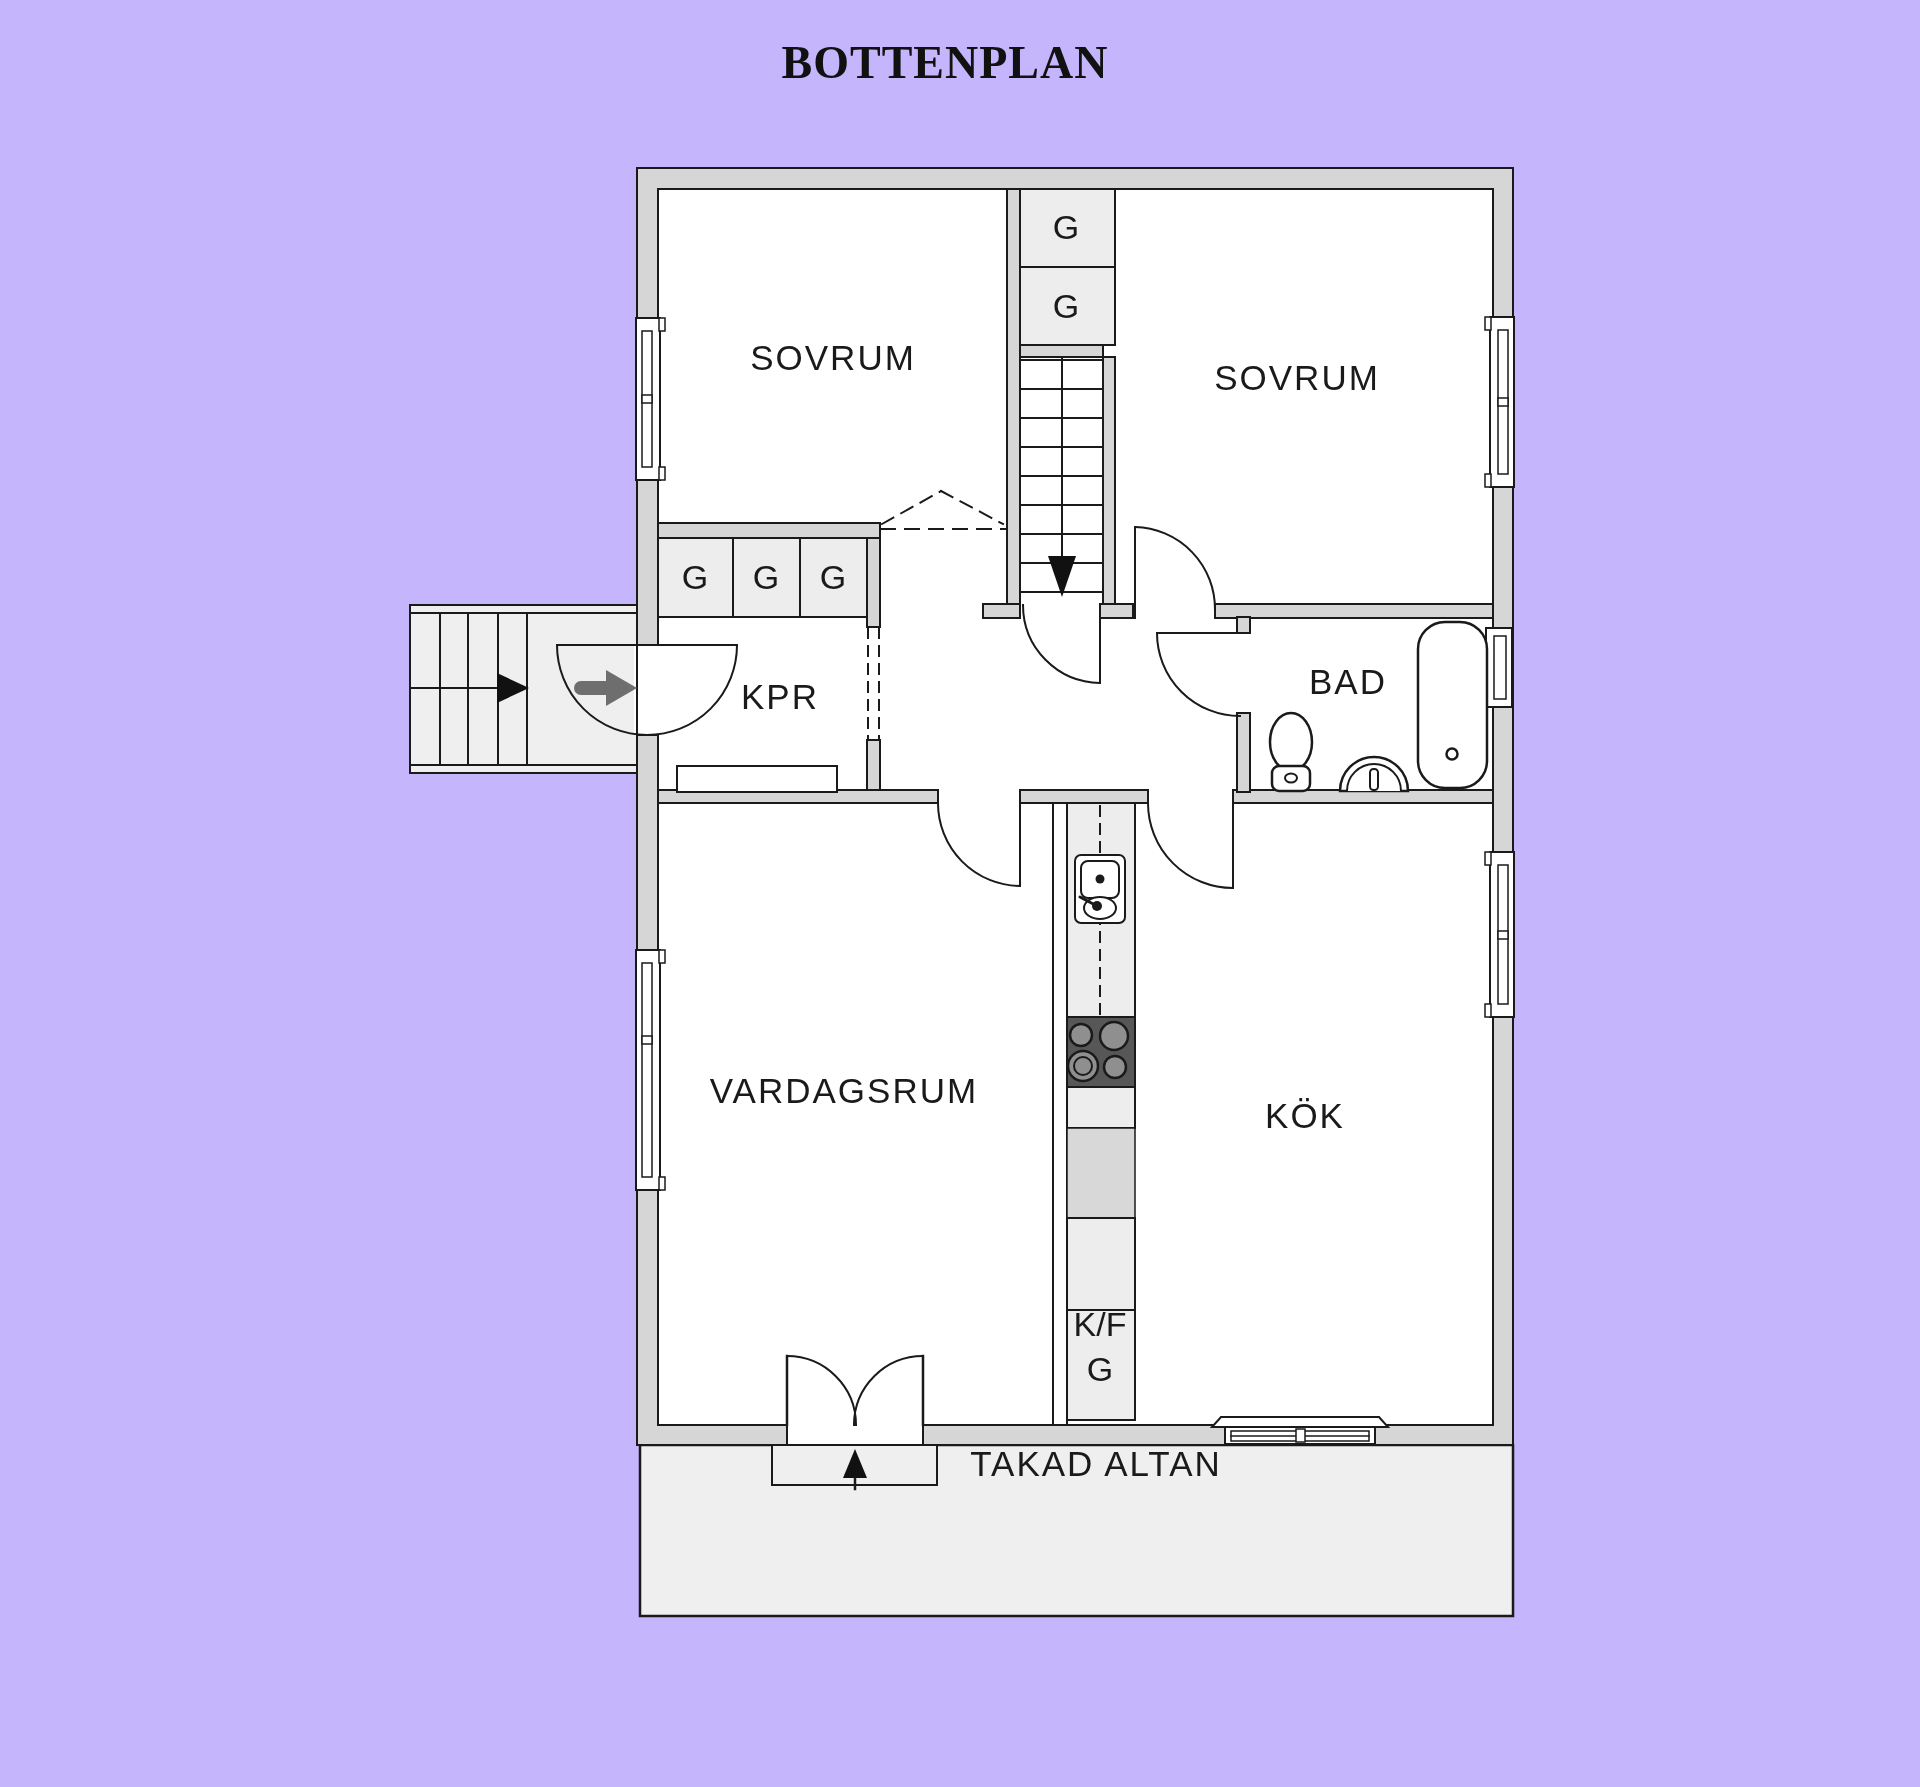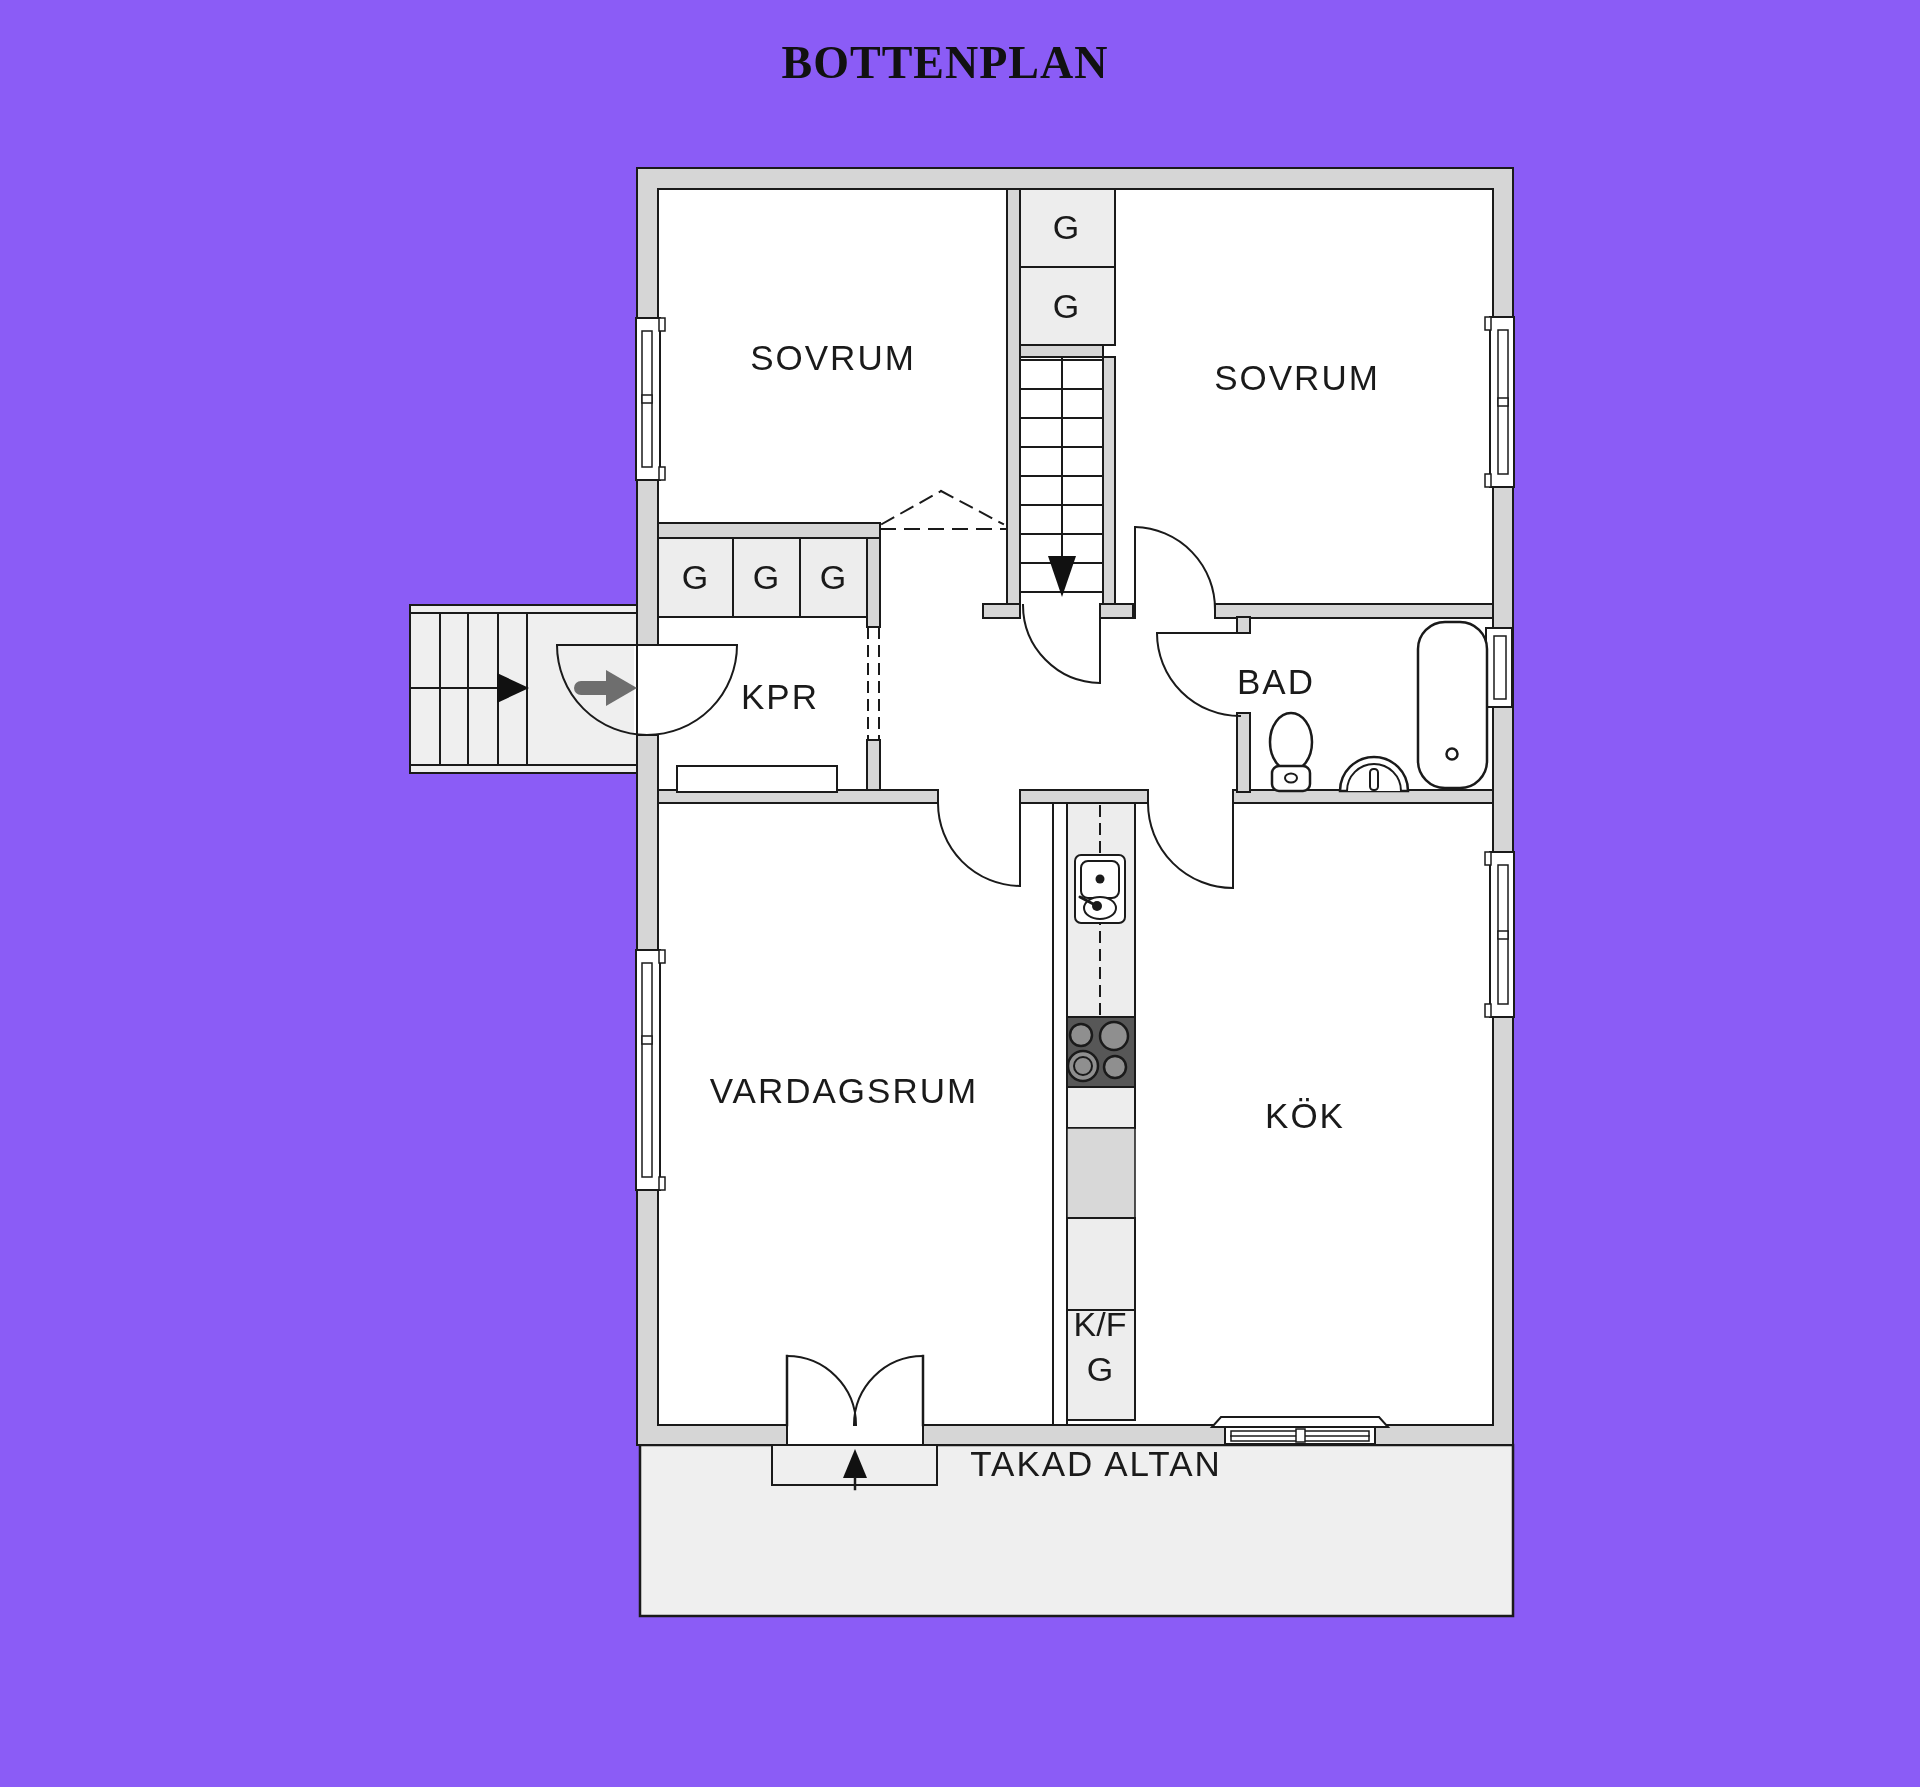--- a/index.html
+++ b/index.html
@@ -1,16 +1,16 @@
 <!DOCTYPE html>
 <html><head>
 <meta charset="utf-8">
 <style>
   html,body{margin:0;padding:0;background:#fff;}
-  #stage{position:relative;width:1920px;height:1787px;background:#8b5cf6;overflow:hidden;
+  #stage{position:relative;width:1920px;height:1787px;background:#c4b5fd;overflow:hidden;
          font-family:"Liberation Sans",sans-serif;color:#1a1a1a;text-decoration:underline;}
   #plan-svg{position:absolute;left:0;top:0;}
   .lbl{position:absolute;transform:translate(-50%,-50%);font-size:35px;letter-spacing:2px;
        color:#1a1a1a;white-space:nowrap;}
   .lbl-s{font-size:34px;letter-spacing:0;}
   .title{position:absolute;transform:translate(-50%,-50%);
          font-family:"Liberation Serif",serif;font-weight:700;font-size:46px;
          letter-spacing:1px;color:#111;white-space:nowrap;}
 </style>
 </head>
@@ -245,21 +245,21 @@
     <polygon points="843,1478 867,1478 855,1449" fill="#111" stroke="none"></polygon>
     <line x1="855" y1="1478" x2="855" y2="1489" stroke-width="2.5"></line>
   </g>
 </svg>
 
 <div class="title" style="left:945px;top:62px">BOTTENPLAN</div>
 
 <div class="lbl" style="left:833px;top:358px">SOVRUM</div>
 <div class="lbl" style="left:1297px;top:378px">SOVRUM</div>
 <div class="lbl" style="left:780px;top:697px">KPR</div>
-<div class="lbl" style="left:1276px;top:682px">BAD</div>
+<div class="lbl" style="left:1348px;top:682px">BAD</div>
 <div class="lbl" style="left:844px;top:1091px">VARDAGSRUM</div>
 <div class="lbl" style="left:1305px;top:1116px">KÖK</div>
 <div class="lbl" style="left:1096px;top:1464px">TAKAD ALTAN</div>
 
 <div class="lbl lbl-s" style="left:1066px;top:227px">G</div>
 <div class="lbl lbl-s" style="left:1066px;top:306px">G</div>
 <div class="lbl lbl-s" style="left:695px;top:577px">G</div>
 <div class="lbl lbl-s" style="left:766px;top:577px">G</div>
 <div class="lbl lbl-s" style="left:833px;top:577px">G</div>
 <div class="lbl lbl-s" style="left:1100px;top:1324px">K/F</div>

